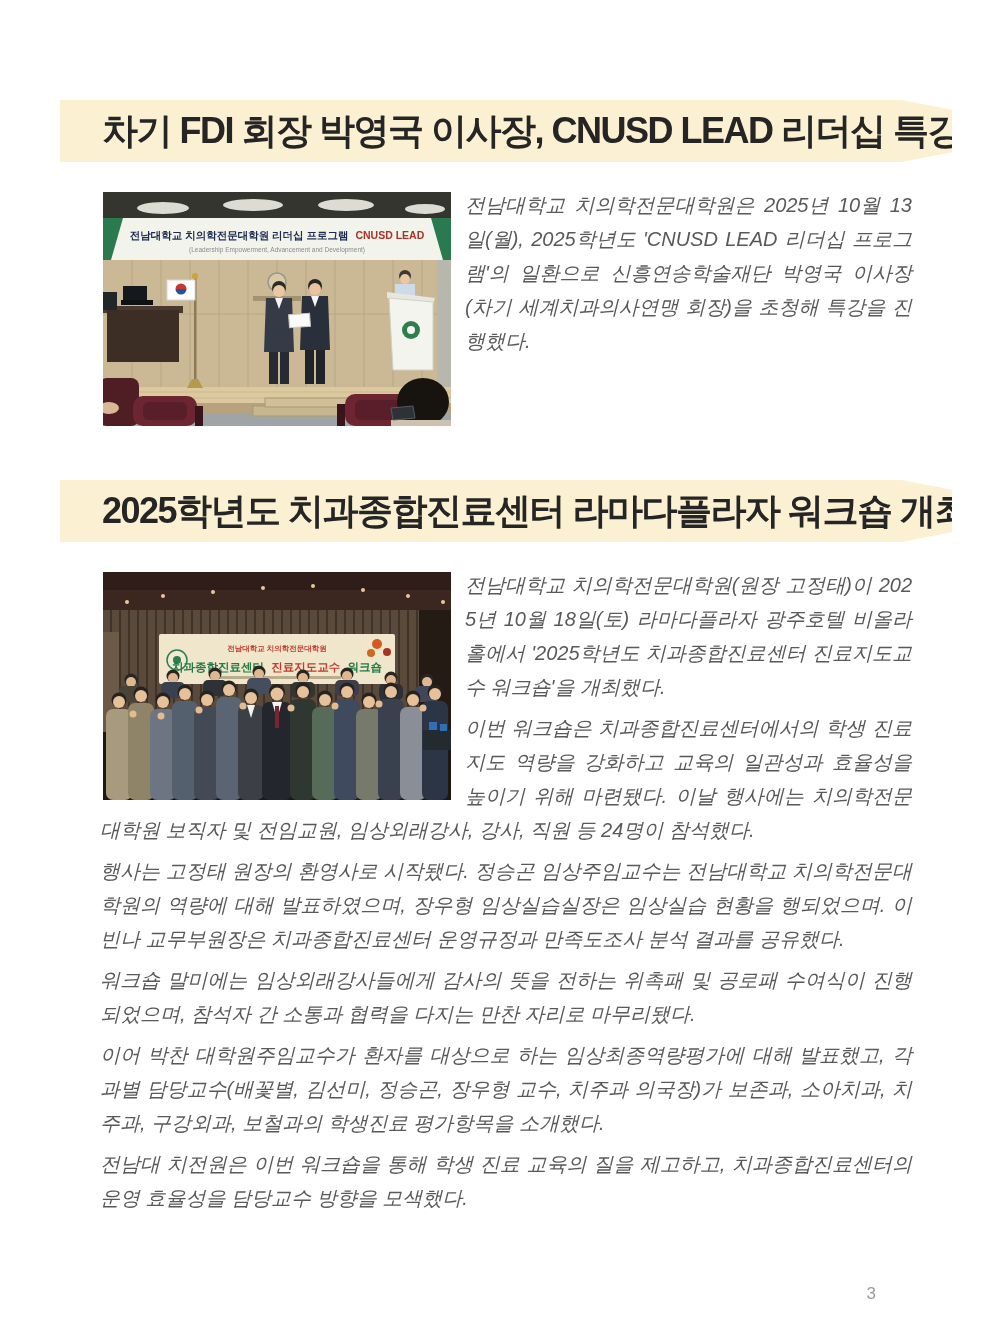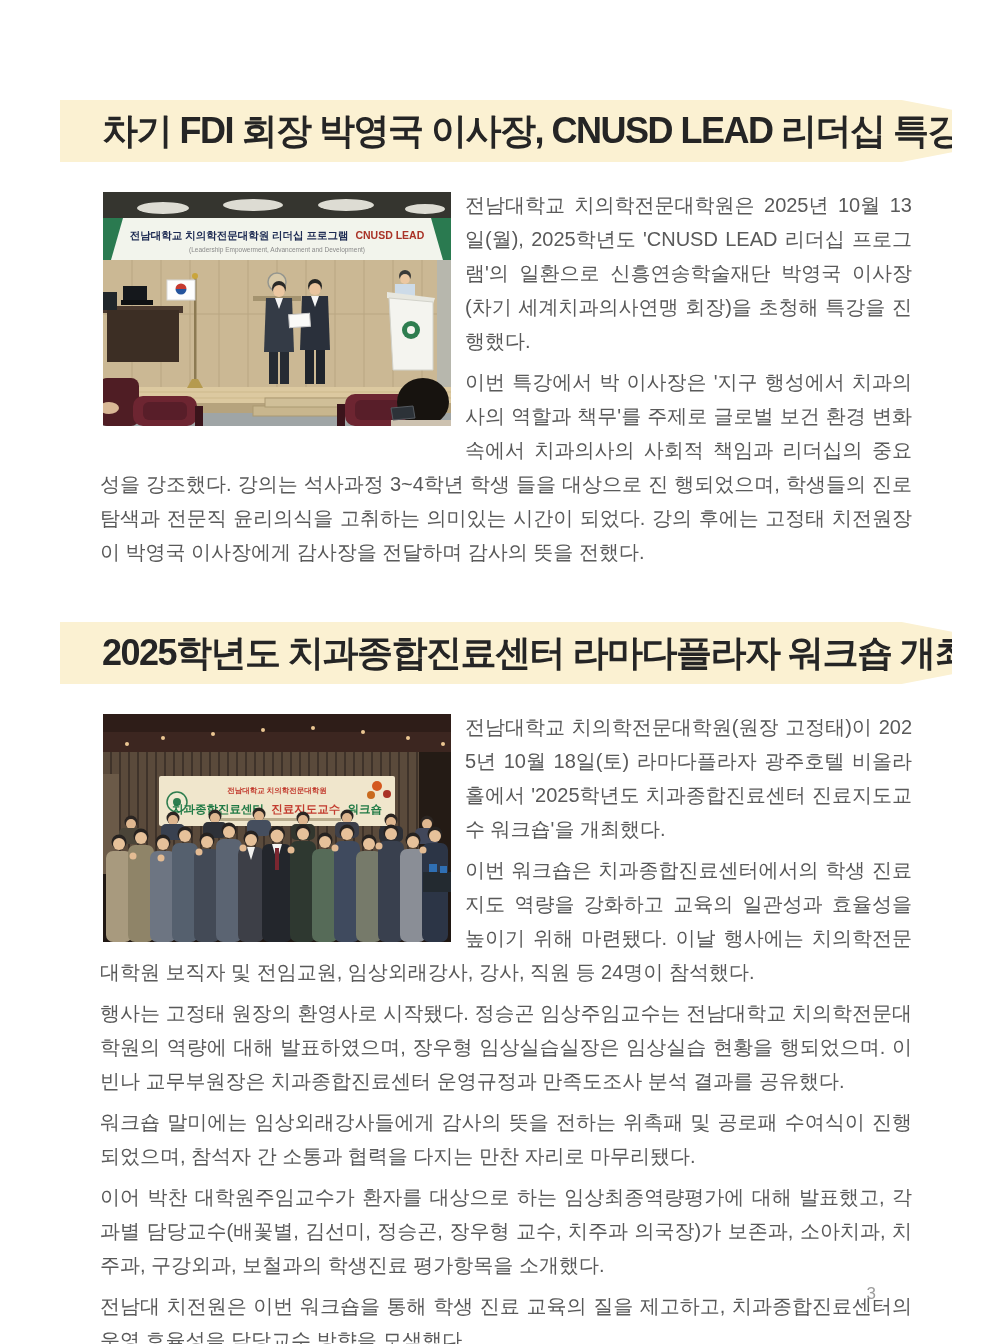--- a/index.html
+++ b/index.html
@@ -19,21 +19,21 @@
   .headline h1 {
     position:relative; line-height:62px; padding-left:42px;
     font-size:36px; font-weight:bold; color:#252525;
     letter-spacing:-1.5px; white-space:nowrap;
   }
   .article-body {
     margin:26px 40px 0 44px; color:#595959;
     font-size:20px; line-height:34px;
     text-align:justify; word-break:break-all;
   }
-  .article-body p { margin-bottom:7px; }
+  .article-body p { margin-bottom:7px;font-style:italic; }
   .photo { float:left; margin:4px 14px 8px 3px; display:block; background:#ddd; }
   .clearfix::after { content:""; display:block; clear:both; }
   .page-number { position:absolute; right:76px; bottom:52px; font-size:17px; color:#9b9b9b; }
   svg text { font-family:"Liberation Sans","DejaVu Sans",sans-serif; }
 </style>
 </head>
 <body>
 
 <div class="page">
 
@@ -148,21 +148,20 @@
           <rect x="252" y="208" width="46" height="20" rx="6" fill="#581e29"></rect>
           <rect x="234" y="212" width="8" height="22" fill="#3a141b"></rect>
           <ellipse cx="6" cy="216" rx="10" ry="6" fill="#d9b896"></ellipse>
           <ellipse cx="320" cy="210" rx="26" ry="24" fill="#17130f"></ellipse>
           <rect x="288" y="228" width="60" height="6" fill="#cdc2b0"></rect>
           <polygon points="288,216 310,214 312,226 290,228" fill="#2c3238" stroke="#555a60"></polygon>
         </g>
       </svg>
 
       <p>전남대학교 치의학전문대학원은 2025년 10월 13일(월), 2025학년도 'CNUSD LEAD 리더십 프로그램'의 일환으로 신흥연송학술재단 박영국 이사장(차기 세계치과의사연맹 회장)을 초청해 특강을 진행했다.</p>
-      <p>이번 특강에서 박 이사장은 '지구 행성에서 치과의사의 역할과 책무'를 주제로 글로벌 보건 환경 변화 속에서 치과의사의 사회적 책임과 리더십의 중요성을 강조했다. 강의는 석사과정 3~4학년 학생 들을 대상으로 진 행되었으며, 학생들의 진로 탐색과 전문직 윤리의식을 고취하는 의미있는 시간이 되었다. 강의 후에는 고정태 치전원장이 박영국 이사장에게 감사장을 전달하며 감사의 뜻을 전했다.</p>
     </div>
   </section>
 
   <section class="article article-2">
     <div class="headline">
       <div class="band-bg"></div>
       <h1>2025학년도 치과종합진료센터 라마다플라자 워크숍 개최</h1>
     </div>
 
     <div class="article-body clearfix">

